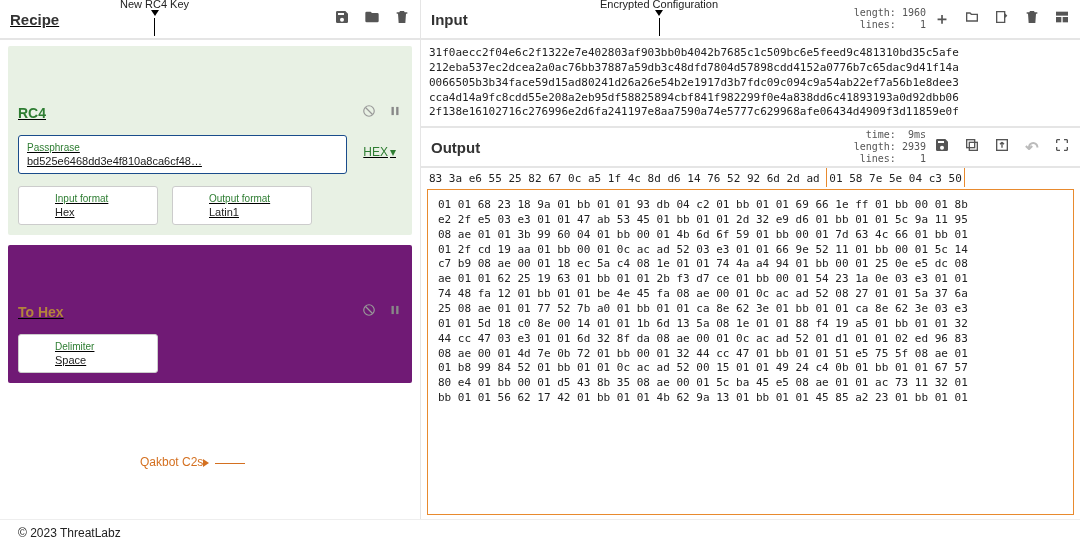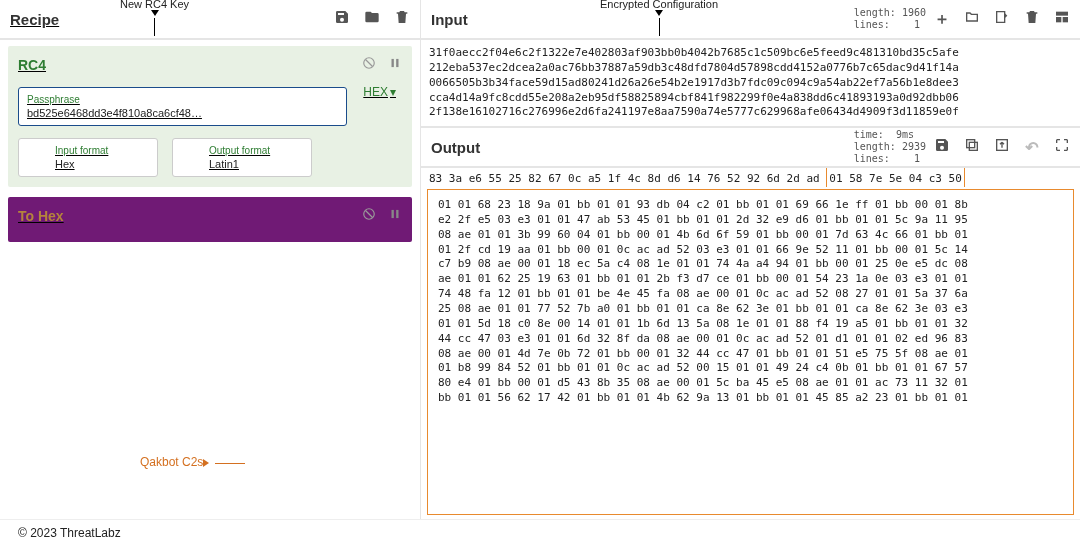--- a/index.html
+++ b/index.html
@@ -24,32 +24,32 @@
   .header {
     display: flex; align-items: center; justify-content: space-between;
     padding: 6px 10px;
     border-bottom: 2px solid #e5e5e5;
     font-weight: 700;
     font-size: 15px;
     color: #333;
     height: 40px;
   }
   .header .icons { display: flex; gap: 14px; color: #555; font-size: 16px; align-items: center; }
-  .header .meta { font-family: "Consolas", monospace; font-size: 10px; color: #555; font-weight: 400; line-height: 1.2; margin-right: 8px; }
+  .header .meta { font-family: "Consolas", monospace; font-size: 10px; color: #555; font-weight: 400; text-align: right; line-height: 1.2; margin-right: 8px; }
   .op {
     background: #e8f1e4;
     margin: 6px 8px 4px 8px;
     border-radius: 2px;
     padding: 10px;
     position: relative;
   }
   .op.tohex { background: #701a75; }
-  .op-title { font-weight: 700; color: #2e7d32; font-size: 14px; margin-bottom: 8px; display:flex; justify-content:space-between; align-items:center;}
+  .op-title { font-weight: 700; color: #2e7d32; font-size: 14px; margin-bottom: 8px; display:flex; justify-content:space-between; align-items:center;margin-top:48px;}
   .op-title .opicons { display:flex; gap:12px; color:#888; font-size:14px;}
-  .row { display: flex; gap: 10px; align-items: flex-start; }
+  .row { display: flex; gap: 10px; align-items: center; }
   .field {
     background: #fff;
     border-radius: 3px;
     padding: 6px 8px;
     border: 1px solid #ccc;
     margin-top: 6px;
   }
   .field.pass { flex:1; border: 1px solid #1a4c8b; }
   .field-label { color: #2e7d32; font-size: 10px; margin-bottom: 2px; }
   .field-value { color: #222; font-size: 11px; }
@@ -153,20 +153,26 @@
           <span><svg class="ic2" viewBox="0 0 24 24">
                 <circle cx="12" cy="12" r="9" fill="none" stroke="#999" stroke-width="2"></circle>
                 <line x1="6" y1="6" x2="18" y2="18" stroke="#999" stroke-width="2"></line>
               </svg></span>
           <span><svg class="ic2" viewBox="0 0 24 24">
                 <rect x="6" y="5" width="4" height="14"></rect>
                 <rect x="14" y="5" width="4" height="14"></rect>
               </svg></span>
         </span>
       </div>
+      <div class="smallfields">
+        <div class="field">
+          <div class="field-label">Delimiter</div>
+          <div class="field-value">Space</div>
+        </div>
+      </div>
     </div>
   </div>
 
   <div class="col-io">
     <div class="input-pane">
       <div class="header">
         <span>Input</span>
         <span style="display:flex; align-items:center;">
           <span class="meta">
             <span>length:</span> <span>1960</span><br>

